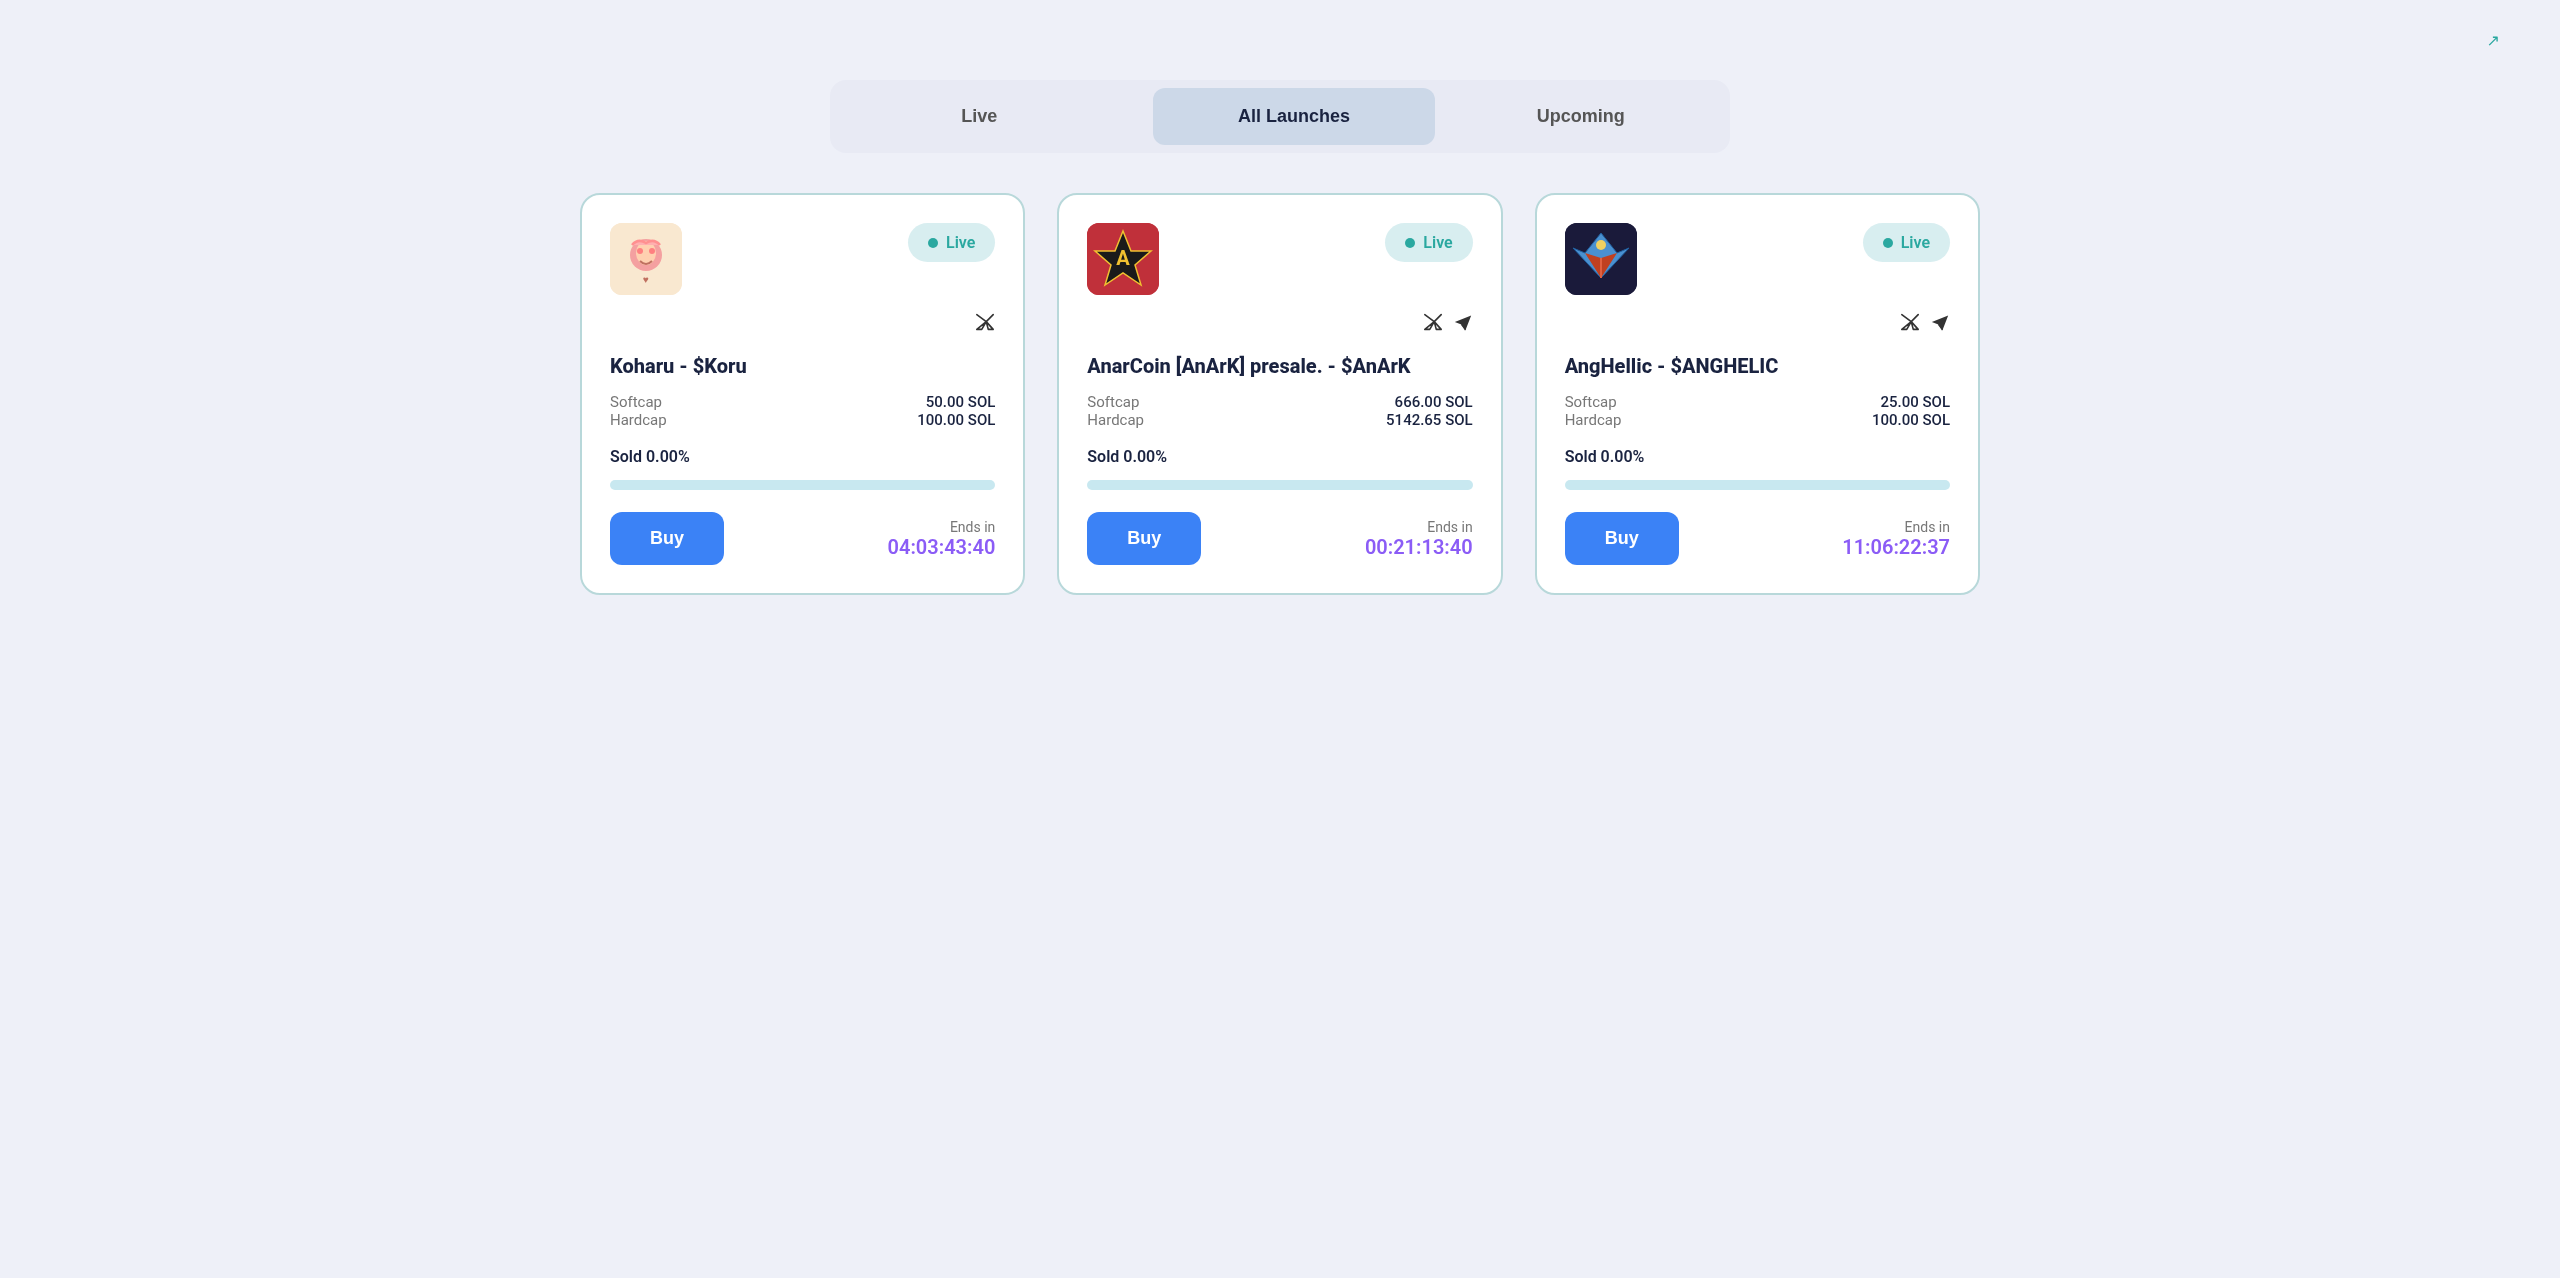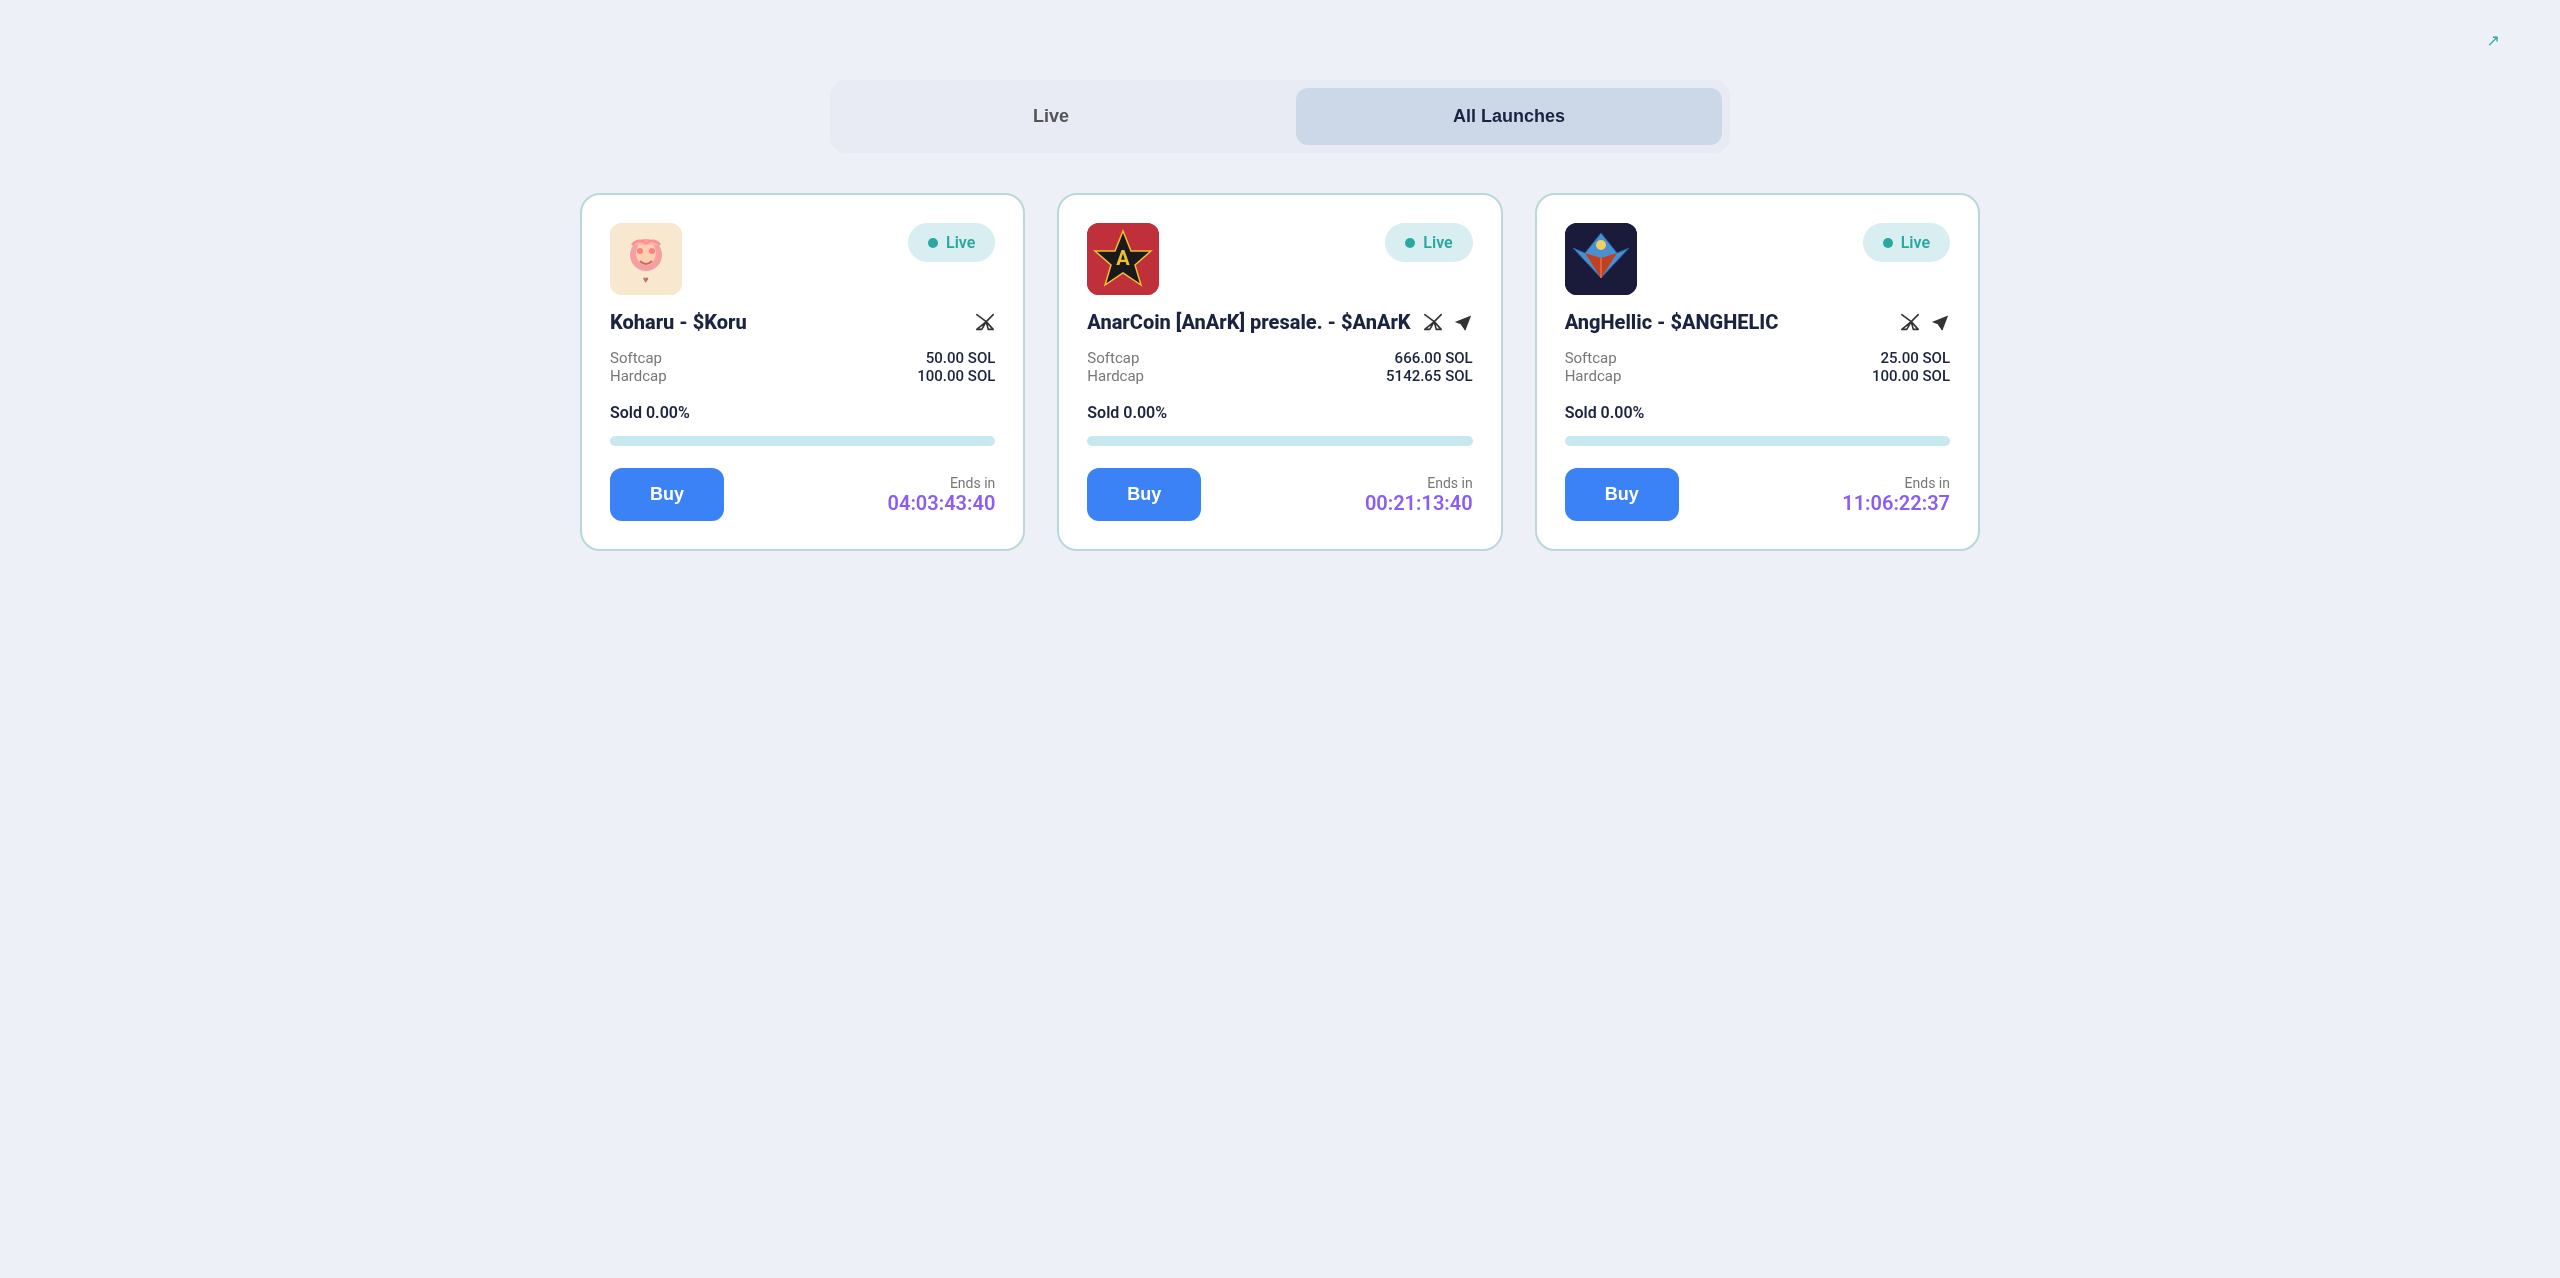--- a/index.html
+++ b/index.html
@@ -138,20 +138,21 @@
       display: flex;
       align-items: flex-start;
       justify-content: space-between;
     }
 
     .card-name {
       font-size: 20px;
       font-weight: 800;
       color: #1a2340;
       line-height: 1.3;
+      margin-top: 44px;
     }
 
     .social-icons {
       display: flex;
       gap: 10px;
       align-items: center;
       margin-top: 4px;
     }
 
     .social-icon {
@@ -257,20 +258,21 @@
   <h1 class="page-title"></h1>
   <a class="create-presale-link">
     <span></span>
     <span class="external-icon">↗</span>
   </a>
 </div>
 
 <div class="tabs-container">
   <button class="tab">Live</button>
   <button class="tab active">All Launches</button>
+  <button class="tab">Upcoming</button>
 </div>
 
 <div class="cards-grid">
 <div class="card">
       <div class="card-header">
         <div class="card-logo logo-koharu">
           <svg width="72" height="72" viewBox="0 0 72 72" xmlns="http://www.w3.org/2000/svg">
         <rect width="72" height="72" rx="12" fill="#f9e8d0"></rect>
         <circle cx="36" cy="32" r="16" fill="#f4a0a0"></circle>
         <ellipse cx="36" cy="30" rx="10" ry="12" fill="#ffd0b0"></ellipse>

